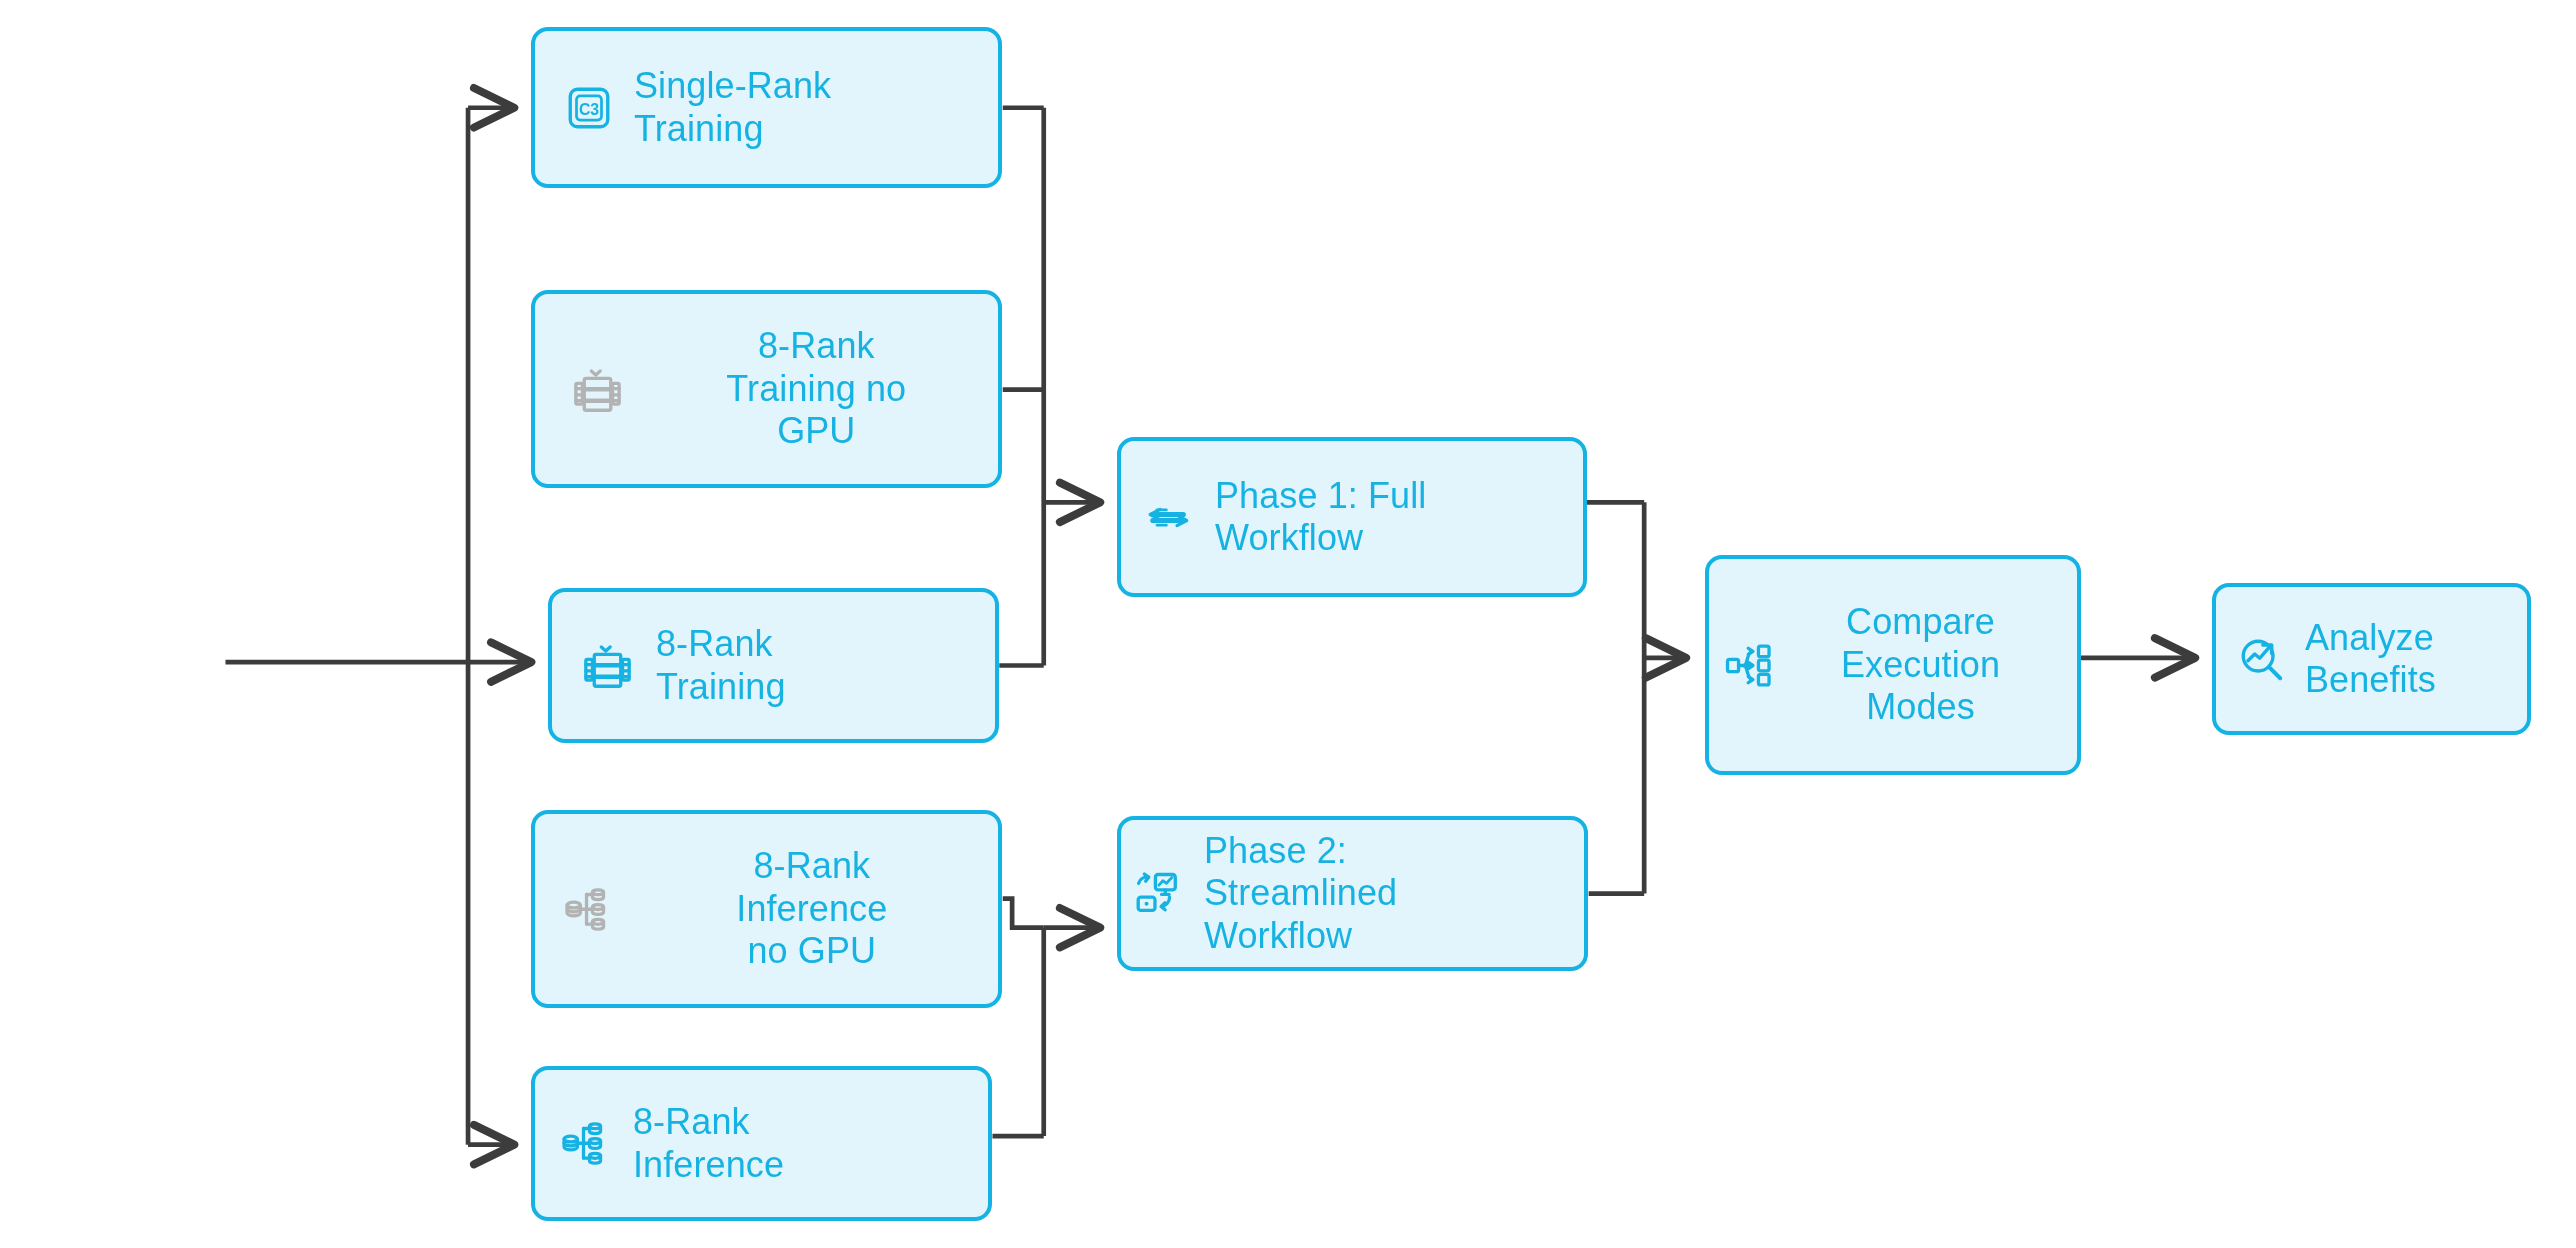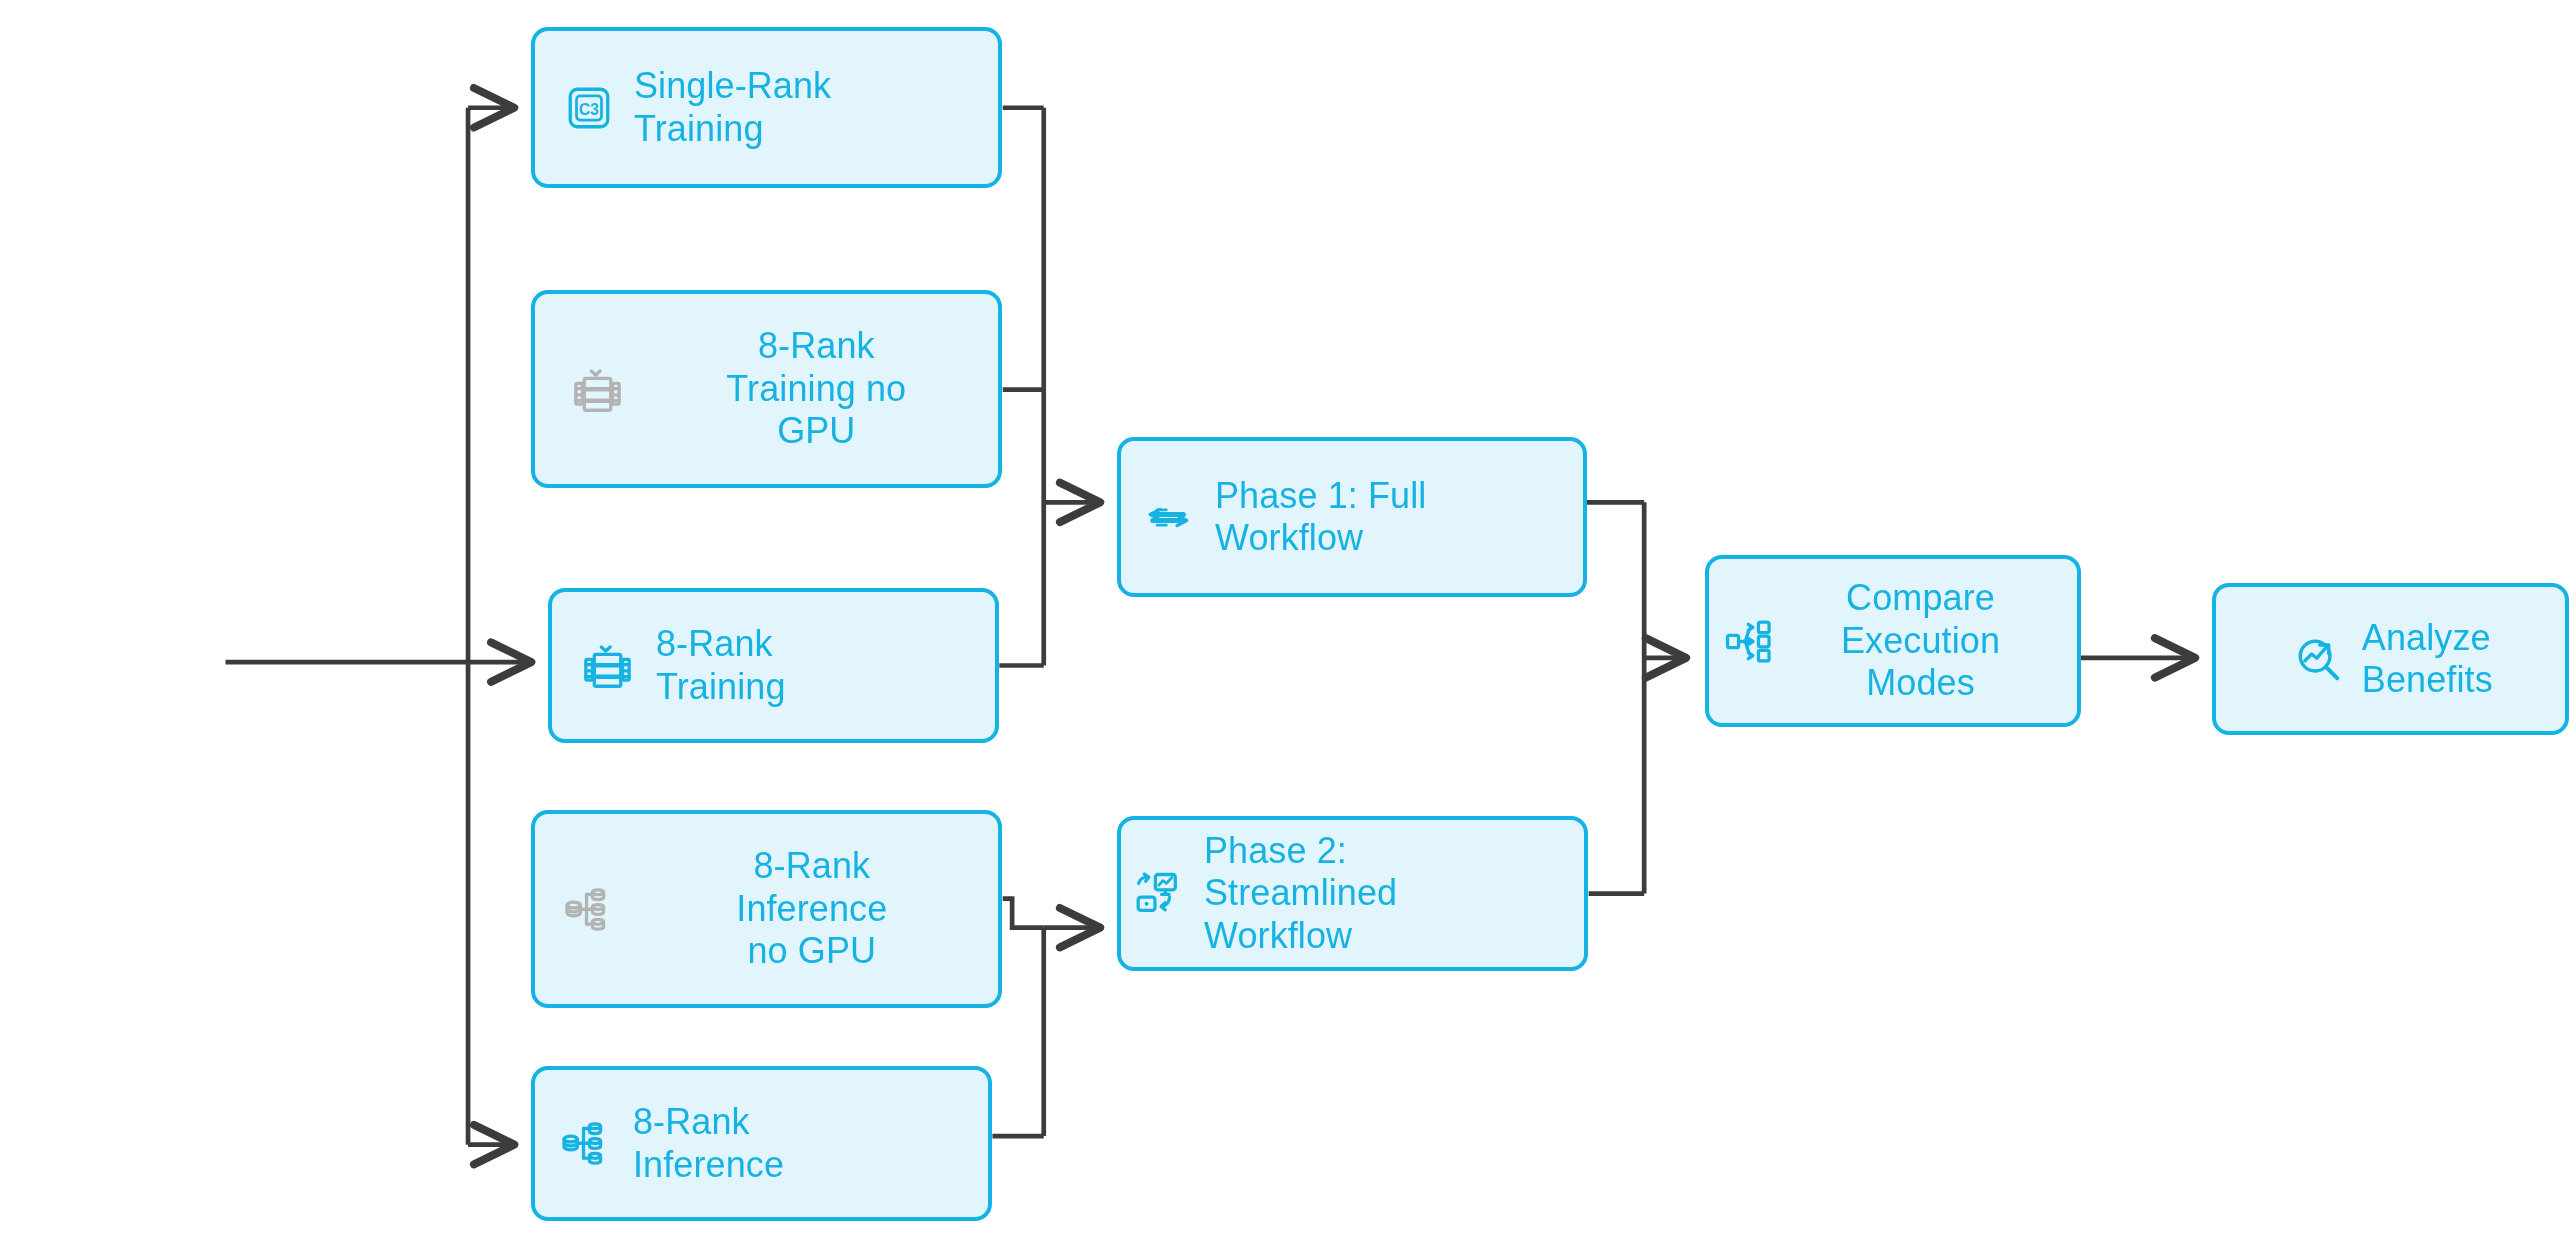--- a/index.html
+++ b/index.html
@@ -258,21 +258,21 @@
           <path d="M17 13.6 C17 16 15.4 17.6 13.4 17.8"></path>
           <path d="M15 16.2 L13.2 17.9 L15 19.4"></path>
         </g>
       </svg>
     </span>
     <span class="node-label">Phase 2:
 Streamlined
 Workflow</span>
   </div>
 
-  <div class="node align-center" style="left:1705px; top:555px; width:376px; height:172px; gap:2px; justify-content:flex-start; padding-left:15.4px;">
+  <div class="node align-center" style="left:1705px; top:555px; width:376px; height:220px; gap:2px; justify-content:flex-start; padding-left:15.4px;">
     <span class="node-icon">
       <svg viewBox="0 0 24 24" width="53" height="53">
         <g class="icon-cyan" stroke-width="1.5" stroke-linejoin="round" stroke-linecap="round">
           <rect x="1.6" y="9.2" width="5" height="5.6" rx="0.9"></rect>
           <path d="M6.6 12 H9"></path>
           <path d="M9 12 C10.6 12 10.6 5.6 12.6 5.6"></path>
           <path d="M9 12 H12.6"></path>
           <path d="M9 12 C10.6 12 10.6 18.4 12.6 18.4"></path>
           <path d="M11 4.2 L13.1 5.6 L11 7"></path>
           <path d="M11 10.6 L13.1 12 L11 13.4"></path>
@@ -281,21 +281,21 @@
           <rect x="15.6" y="9.6" width="4.8" height="4.8" rx="0.9"></rect>
           <rect x="15.6" y="16" width="4.8" height="4.8" rx="0.9"></rect>
         </g>
       </svg>
     </span>
     <span class="node-label" style="flex:1;">Compare
 Execution
 Modes</span>
   </div>
 
-  <div class="node align-left" style="left:2212px; top:583px; width:357px; height:152px; gap:17px; justify-content:center; padding-left:19px;">
+  <div class="node align-left" style="left:2212px; top:583px; width:319px; height:152px; gap:17px; justify-content:flex-start; padding-left:19px;">
     <span class="node-icon">
       <svg viewBox="0 0 24 24" width="51" height="51">
         <g class="icon-cyan" stroke-width="1.6" stroke-linejoin="round" stroke-linecap="round">
           <circle cx="10.4" cy="10.4" r="7"></circle>
           <path d="M15.6 15.6 L20.8 20.8" stroke-width="1.9"></path>
           <path d="M5.6 12.6 L8.8 9.4 L11.2 11.4 L16.4 5.4"></path>
           <path d="M12.6 5.2 H16.8 V9.2"></path>
         </g>
       </svg>
     </span>

